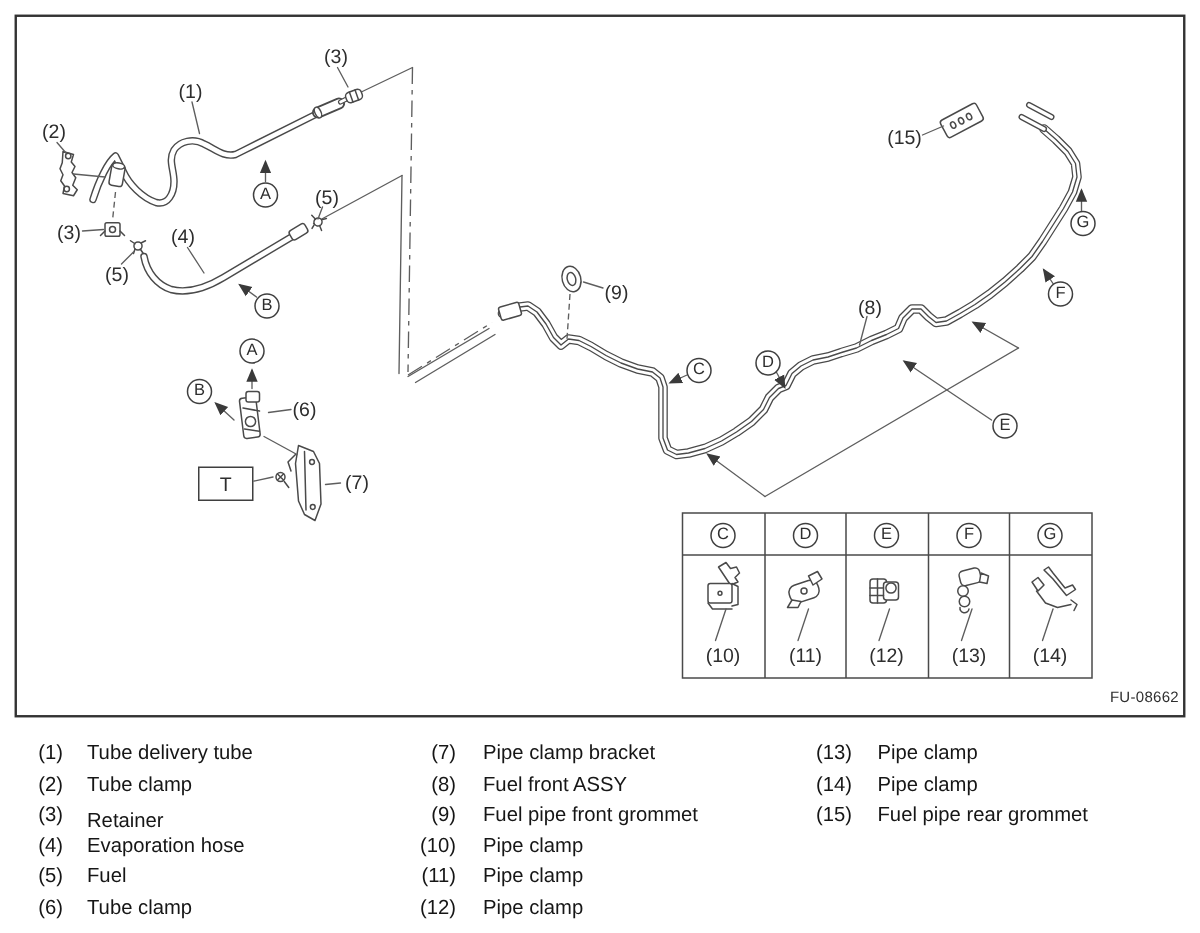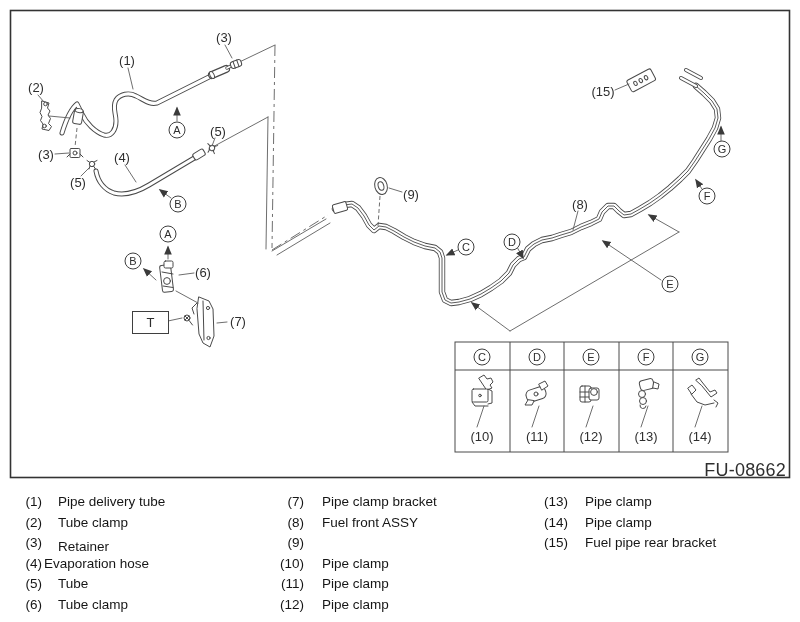--- a/index.html
+++ b/index.html
@@ -22,21 +22,21 @@
   .pipec{stroke:#4a4a4a;stroke-width:.9;fill:none;stroke-linecap:round;stroke-linejoin:round;}
   
   .dlbl{position:absolute;transform:translate(-50%,-50%);font-size:13px;color:#2e2e2e;
         white-space:nowrap;line-height:14px;}
   .circ{position:absolute;width:17px;height:17px;border:1.3px solid #3f3f3f;border-radius:50%;
         transform:translate(-50%,-50%);display:flex;align-items:center;justify-content:center;
         font-size:11px;color:#2e2e2e;background:#fff;box-sizing:border-box;line-height:1;}
   .tbox{position:absolute;left:132px;top:311px;width:37px;height:23px;border:1.4px solid #3f3f3f;
         display:flex;align-items:center;justify-content:center;font-size:13px;background:#fff;
         box-sizing:border-box;color:#2e2e2e;}
-  .figcode{position:absolute;left:690px;top:460px;width:96px;text-align:right;font-size:18px;
+  .figcode{position:absolute;left:690px;top:460px;width:96px;text-align:right;font-size:10px;
         color:#2e2e2e;letter-spacing:.2px;}
   .ln{position:absolute;width:34px;text-align:right;font-size:13.5px;color:#161616;line-height:16px;}
   .ll{position:absolute;font-size:13.5px;color:#161616;white-space:nowrap;line-height:16px;}
 </style>
 </head>
 <body>
 
 <div class="stage">
 
   <svg id="art" width="800" height="622" viewBox="0 0 800 622">
@@ -281,44 +281,45 @@
   <span class="circ" style="left:700px;top:357px">G</span>
   <span class="dlbl" style="left:482px;top:437px">(10)</span>
   <span class="dlbl" style="left:537px;top:437px">(11)</span>
   <span class="dlbl" style="left:591px;top:437px">(12)</span>
   <span class="dlbl" style="left:646px;top:437px">(13)</span>
   <span class="dlbl" style="left:700px;top:437px">(14)</span>
 
   <span class="figcode">FU-08662</span>
 
   <span class="ln" style="left:8px;top:494px">(1)</span>
-  <span class="ll" style="left:58px;top:494px">Pipe delivery tube</span>
+  <span class="ll" style="left:58px;top:494px">Tube delivery tube</span>
   <span class="ln" style="left:8px;top:515px">(2)</span>
   <span class="ll" style="left:58px;top:515px">Tube clamp</span>
   <span class="ln" style="left:8px;top:535px">(3)</span>
   <span class="ll" style="left:58px;top:539px">Retainer</span>
   <span class="ln" style="left:8px;top:556px">(4)</span>
-  <span class="ll" style="left:44px;top:556px">Evaporation hose</span>
+  <span class="ll" style="left:58px;top:556px">Evaporation hose</span>
   <span class="ln" style="left:8px;top:576px">(5)</span>
-  <span class="ll" style="left:58px;top:576px">Tube</span>
+  <span class="ll" style="left:58px;top:576px">Fuel</span>
   <span class="ln" style="left:8px;top:597px">(6)</span>
   <span class="ll" style="left:58px;top:597px">Tube clamp</span>
 
   <span class="ln" style="left:270px;top:494px">(7)</span>
   <span class="ll" style="left:322px;top:494px">Pipe clamp bracket</span>
   <span class="ln" style="left:270px;top:515px">(8)</span>
   <span class="ll" style="left:322px;top:515px">Fuel front ASSY</span>
   <span class="ln" style="left:270px;top:535px">(9)</span>
+  <span class="ll" style="left:322px;top:535px">Fuel pipe front grommet</span>
   <span class="ln" style="left:270px;top:556px">(10)</span>
   <span class="ll" style="left:322px;top:556px">Pipe clamp</span>
   <span class="ln" style="left:270px;top:576px">(11)</span>
   <span class="ll" style="left:322px;top:576px">Pipe clamp</span>
   <span class="ln" style="left:270px;top:597px">(12)</span>
   <span class="ll" style="left:322px;top:597px">Pipe clamp</span>
 
   <span class="ln" style="left:534px;top:494px">(13)</span>
   <span class="ll" style="left:585px;top:494px">Pipe clamp</span>
   <span class="ln" style="left:534px;top:515px">(14)</span>
   <span class="ll" style="left:585px;top:515px">Pipe clamp</span>
   <span class="ln" style="left:534px;top:535px">(15)</span>
-  <span class="ll" style="left:585px;top:535px">Fuel pipe rear bracket</span>
+  <span class="ll" style="left:585px;top:535px">Fuel pipe rear grommet</span>
 
 </div>
 
 </body></html>

